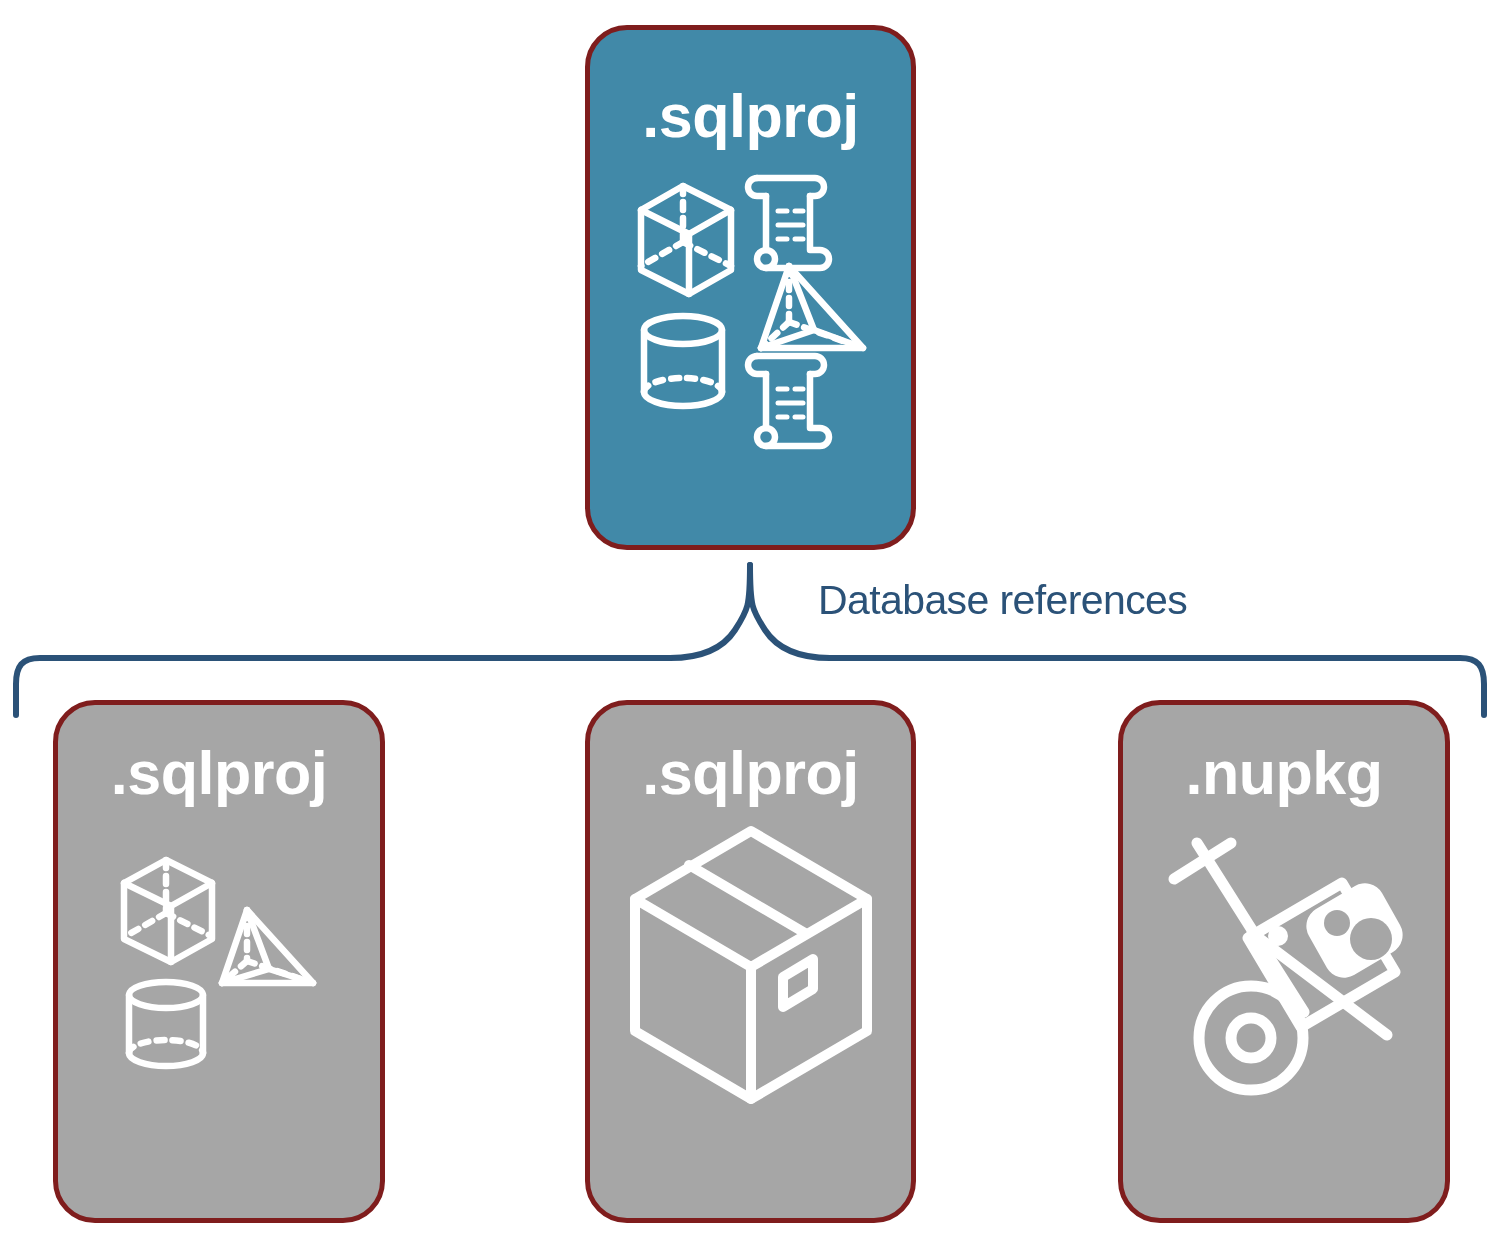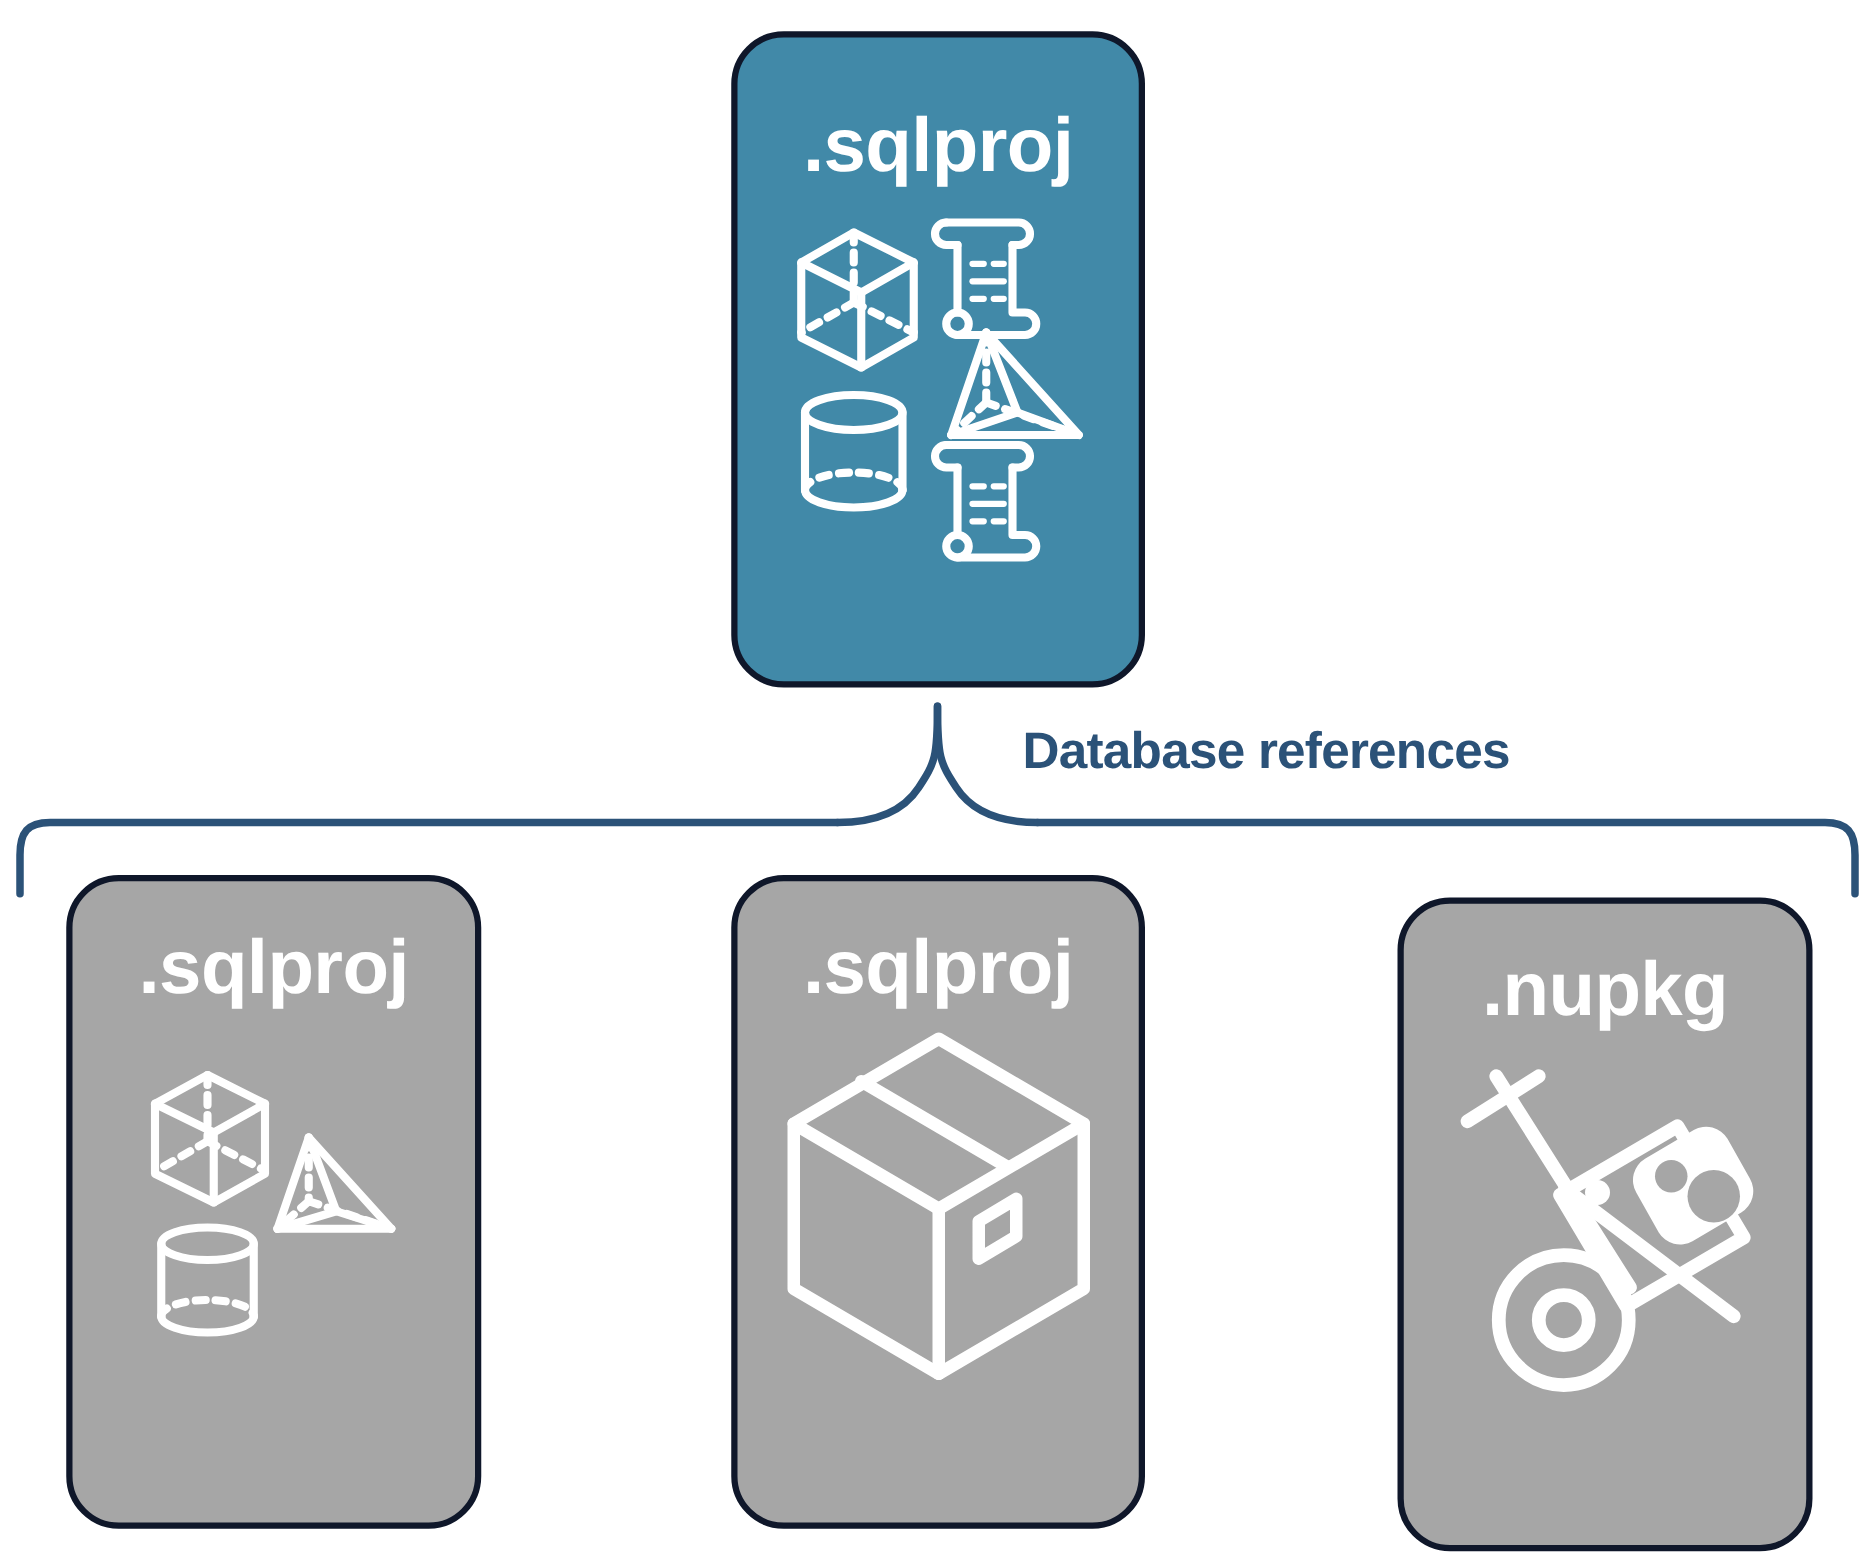--- a/index.html
+++ b/index.html
@@ -19,21 +19,21 @@
     position: absolute;
     inset: 0;
     width: 1500px;
     height: 1250px;
   }
 
   
   .card {
     position: absolute;
     box-sizing: border-box;
-    border: 5px solid #0f172a;
+    border: 5px solid #7f1d1d;
     border-radius: 42px;
     overflow: hidden;
   }
   .card.primary  { background: #4189a8; }
   .card.muted    { background: #a6a6a6; }
 
   .card-title {
     position: absolute;
     left: 0;
     right: 0;
@@ -57,21 +57,21 @@
   #card-sqlproj-root {
     left: 585px;  top: 25px;
     width: 331px; height: 525px;
   }
   #card-sqlproj-root .card-title { top: 56px; }
   #card-sqlproj-root .card-art   { top: 140px; }
 
   
   #card-sqlproj-ref { left: 53px;   top: 700px; width: 332px; height: 523px; }
   #card-dacpac      { left: 585px;  top: 700px; width: 331px; height: 523px; }
-  #card-nupkg       { left: 1118px; top: 700px; width: 332px; height: 523px; margin-top: 18px; }
+  #card-nupkg       { left: 1118px; top: 700px; width: 332px; height: 523px; }
 
   .row-card .card-title { top: 38px; }
   #card-sqlproj-ref .card-art { top: 150px; }
   #card-dacpac .card-art      { top: 120px; }
   #card-nupkg .card-art       { top: 130px; }
 
   
   #connector-bracket {
     position: absolute;
     left: 0;
@@ -80,21 +80,21 @@
     height: 180px;
     pointer-events: none;
   }
 
   
   #bracket-caption {
     position: absolute;
     left: 818px;
     top: 580px;
     color: #2b5278;
-    font-weight: bold;
+    font-weight: normal;
     font-size: 41px;
     letter-spacing: -0.6px;
     line-height: 1;
     white-space: nowrap;
   }
 </style>
 </head>
 <body>
 
 <div id="diagram-root">

